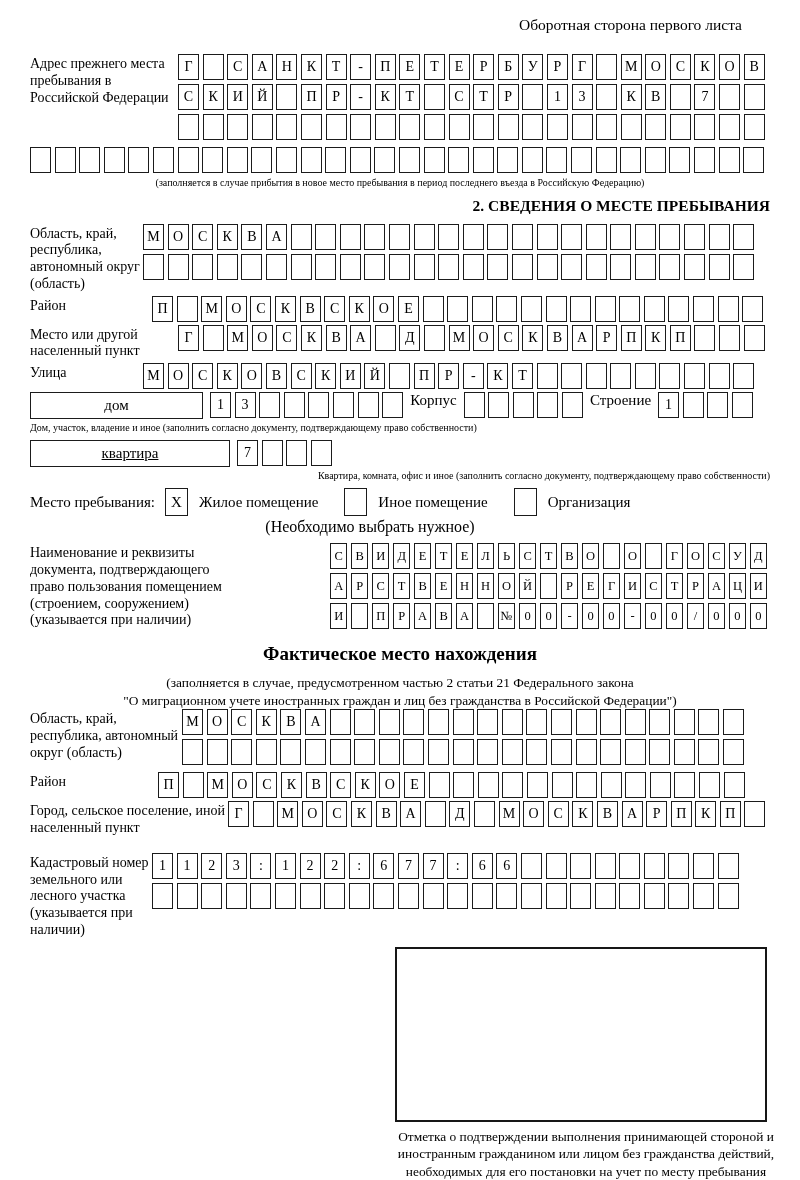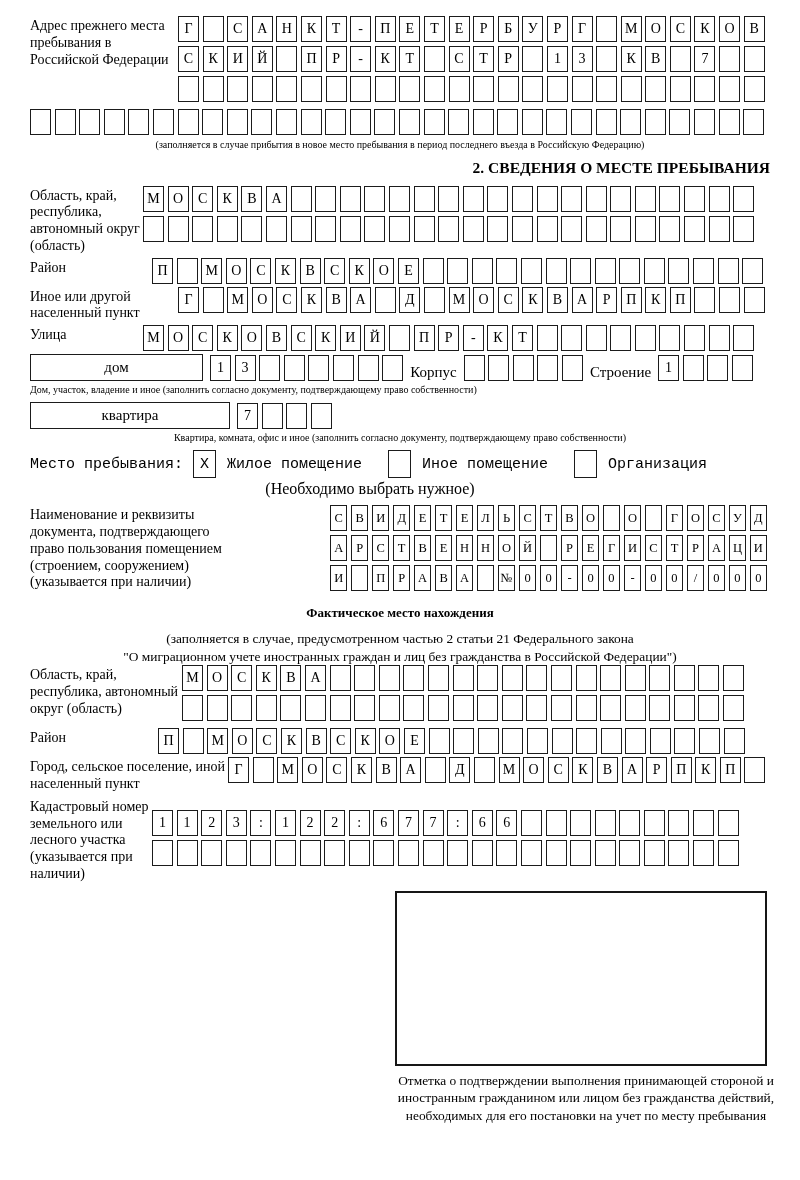--- a/index.html
+++ b/index.html
@@ -30,66 +30,67 @@
     border: 1.8px solid #1b1b1b;
     display: flex; align-items: center; justify-content: center;
     font-size: 14px; line-height: 1;
   }
   .cellrow--narrow .cell { width: 17.4px; font-size: 12.5px; }
   .fullrow { margin-bottom: 4px; }
 
   .caption { text-align: center; font-size: 10px; line-height: 1.25; margin-bottom: 5px; }
   .section-title { text-align: right; font-weight: bold; font-size: 15.5px; margin: 7px 0 9px 0; }
 
-  .inline-row { display: flex; align-items: flex-end; margin-bottom: 3px; }
+  .inline-row { display: flex; align-items: flex-start; margin-bottom: 3px; }
   .wide-box {
     border: 1.8px solid #1b1b1b; height: 27px;
     display: flex; align-items: center; justify-content: center;
     font-size: 15px; flex: none;
   }
   .box-dom { width: 173px; margin-right: 7px; }
-  .box-kv { width: 200px; margin-right: 7px; }
+  .box-kv { width: 200px; margin-right: 7px; text-decoration: underline; }
   .inline-label { font-size: 15px; margin: 0 7px; flex: none; }
 
   .checkbox {
     width: 23px; height: 28px; flex: none;
     border: 1.8px solid #1b1b1b;
     display: flex; align-items: center; justify-content: center;
     font-size: 15px;
   }
-  .mesto-row { display: flex; align-items: center; margin: 6px 0 2px 0; font-size: 15px; font-family: Liberation Mono, monospace; }
+  .mesto-row { display: flex; align-items: center; margin: 6px 0 2px 0; font-size: 15px; }
   .mesto-row .opt-label { margin: 0 0 0 11px; }
   .mesto-row .checkbox { margin-left: 26px; }
   .mesto-row .checkbox.first { margin-left: 10px; }
   .mesto-note { text-align: left; margin-left: 170px; width: 340px; font-size: 16px; text-align: center; margin-bottom: 7px; }
 
   .doc-field { margin-top: 4px; margin-bottom: 9px; }
 
-  .fact-title { text-align: center; font-weight: bold; font-size: 13px; margin: 10px 0 9px 0; }
+  .fact-title { text-align: center; font-weight: bold; font-size: 19px; margin: 10px 0 9px 0; }
   .fact-note { text-align: center; font-size: 13.4px; line-height: 1.3; }
   .fact-note-wrap { }
 
-  .kadastr-field { margin-top: 4px; align-items: center; }
+  .kadastr-field { margin-top: 16px; }
 
   .stamp-box {
     margin-left: 365px; margin-top: 8px;
     width: 372px; height: 175px;
     border: 2px solid #161616;
   }
   .stamp-caption {
     margin-left: 330px; width: 452px;
     text-align: center; font-size: 13.4px; line-height: 1.3;
     margin-top: 6px;
   }
 </style>
 </head>
 <body>
 
 <div class="page">
 
+  <div class="top-header">Оборотная сторона первого листа</div>
 
   <div class="field">
     <div class="label w148">Адрес прежнего места пребывания в Российской Федерации</div>
     <div class="rows">
       <div class="cellrow">
           <span class="cell">Г</span>
           <span class="cell"></span>
           <span class="cell">С</span>
           <span class="cell">А</span>
           <span class="cell">Н</span>
@@ -288,21 +289,21 @@
         <span class="cell"></span>
         <span class="cell"></span>
         <span class="cell"></span>
         <span class="cell"></span>
         <span class="cell"></span>
         <span class="cell"></span>
       </div>
   </div>
 
   <div class="field">
-    <div class="label w148">Иное или другой населенный пункт</div>
+    <div class="label w148">Место или другой населенный пункт</div>
     <div class="cellrow">
         <span class="cell">Г</span>
         <span class="cell"></span>
         <span class="cell">М</span>
         <span class="cell">О</span>
         <span class="cell">С</span>
         <span class="cell">К</span>
         <span class="cell">В</span>
         <span class="cell">А</span>
         <span class="cell"></span>
@@ -387,21 +388,21 @@
 
   <div class="inline-row">
     <div class="wide-box box-kv">квартира</div>
     <div class="cellrow">
         <span class="cell">7</span>
         <span class="cell"></span>
         <span class="cell"></span>
         <span class="cell"></span>
       </div>
   </div>
-  <div class="caption" style="text-align:center;">Квартира, комната, офис и иное (заполнить согласно документу, подтверждающему право собственности)</div>
+  <div class="caption" style="text-align:right;">Квартира, комната, офис и иное (заполнить согласно документу, подтверждающему право собственности)</div>
 
   <div class="mesto-row">
     <span>Место пребывания:</span>
     <span class="checkbox first">X</span>
     <span class="opt-label">Жилое помещение</span>
     <span class="checkbox"></span>
     <span class="opt-label">Иное помещение</span>
     <span class="checkbox"></span>
     <span class="opt-label">Организация</span>
   </div>

